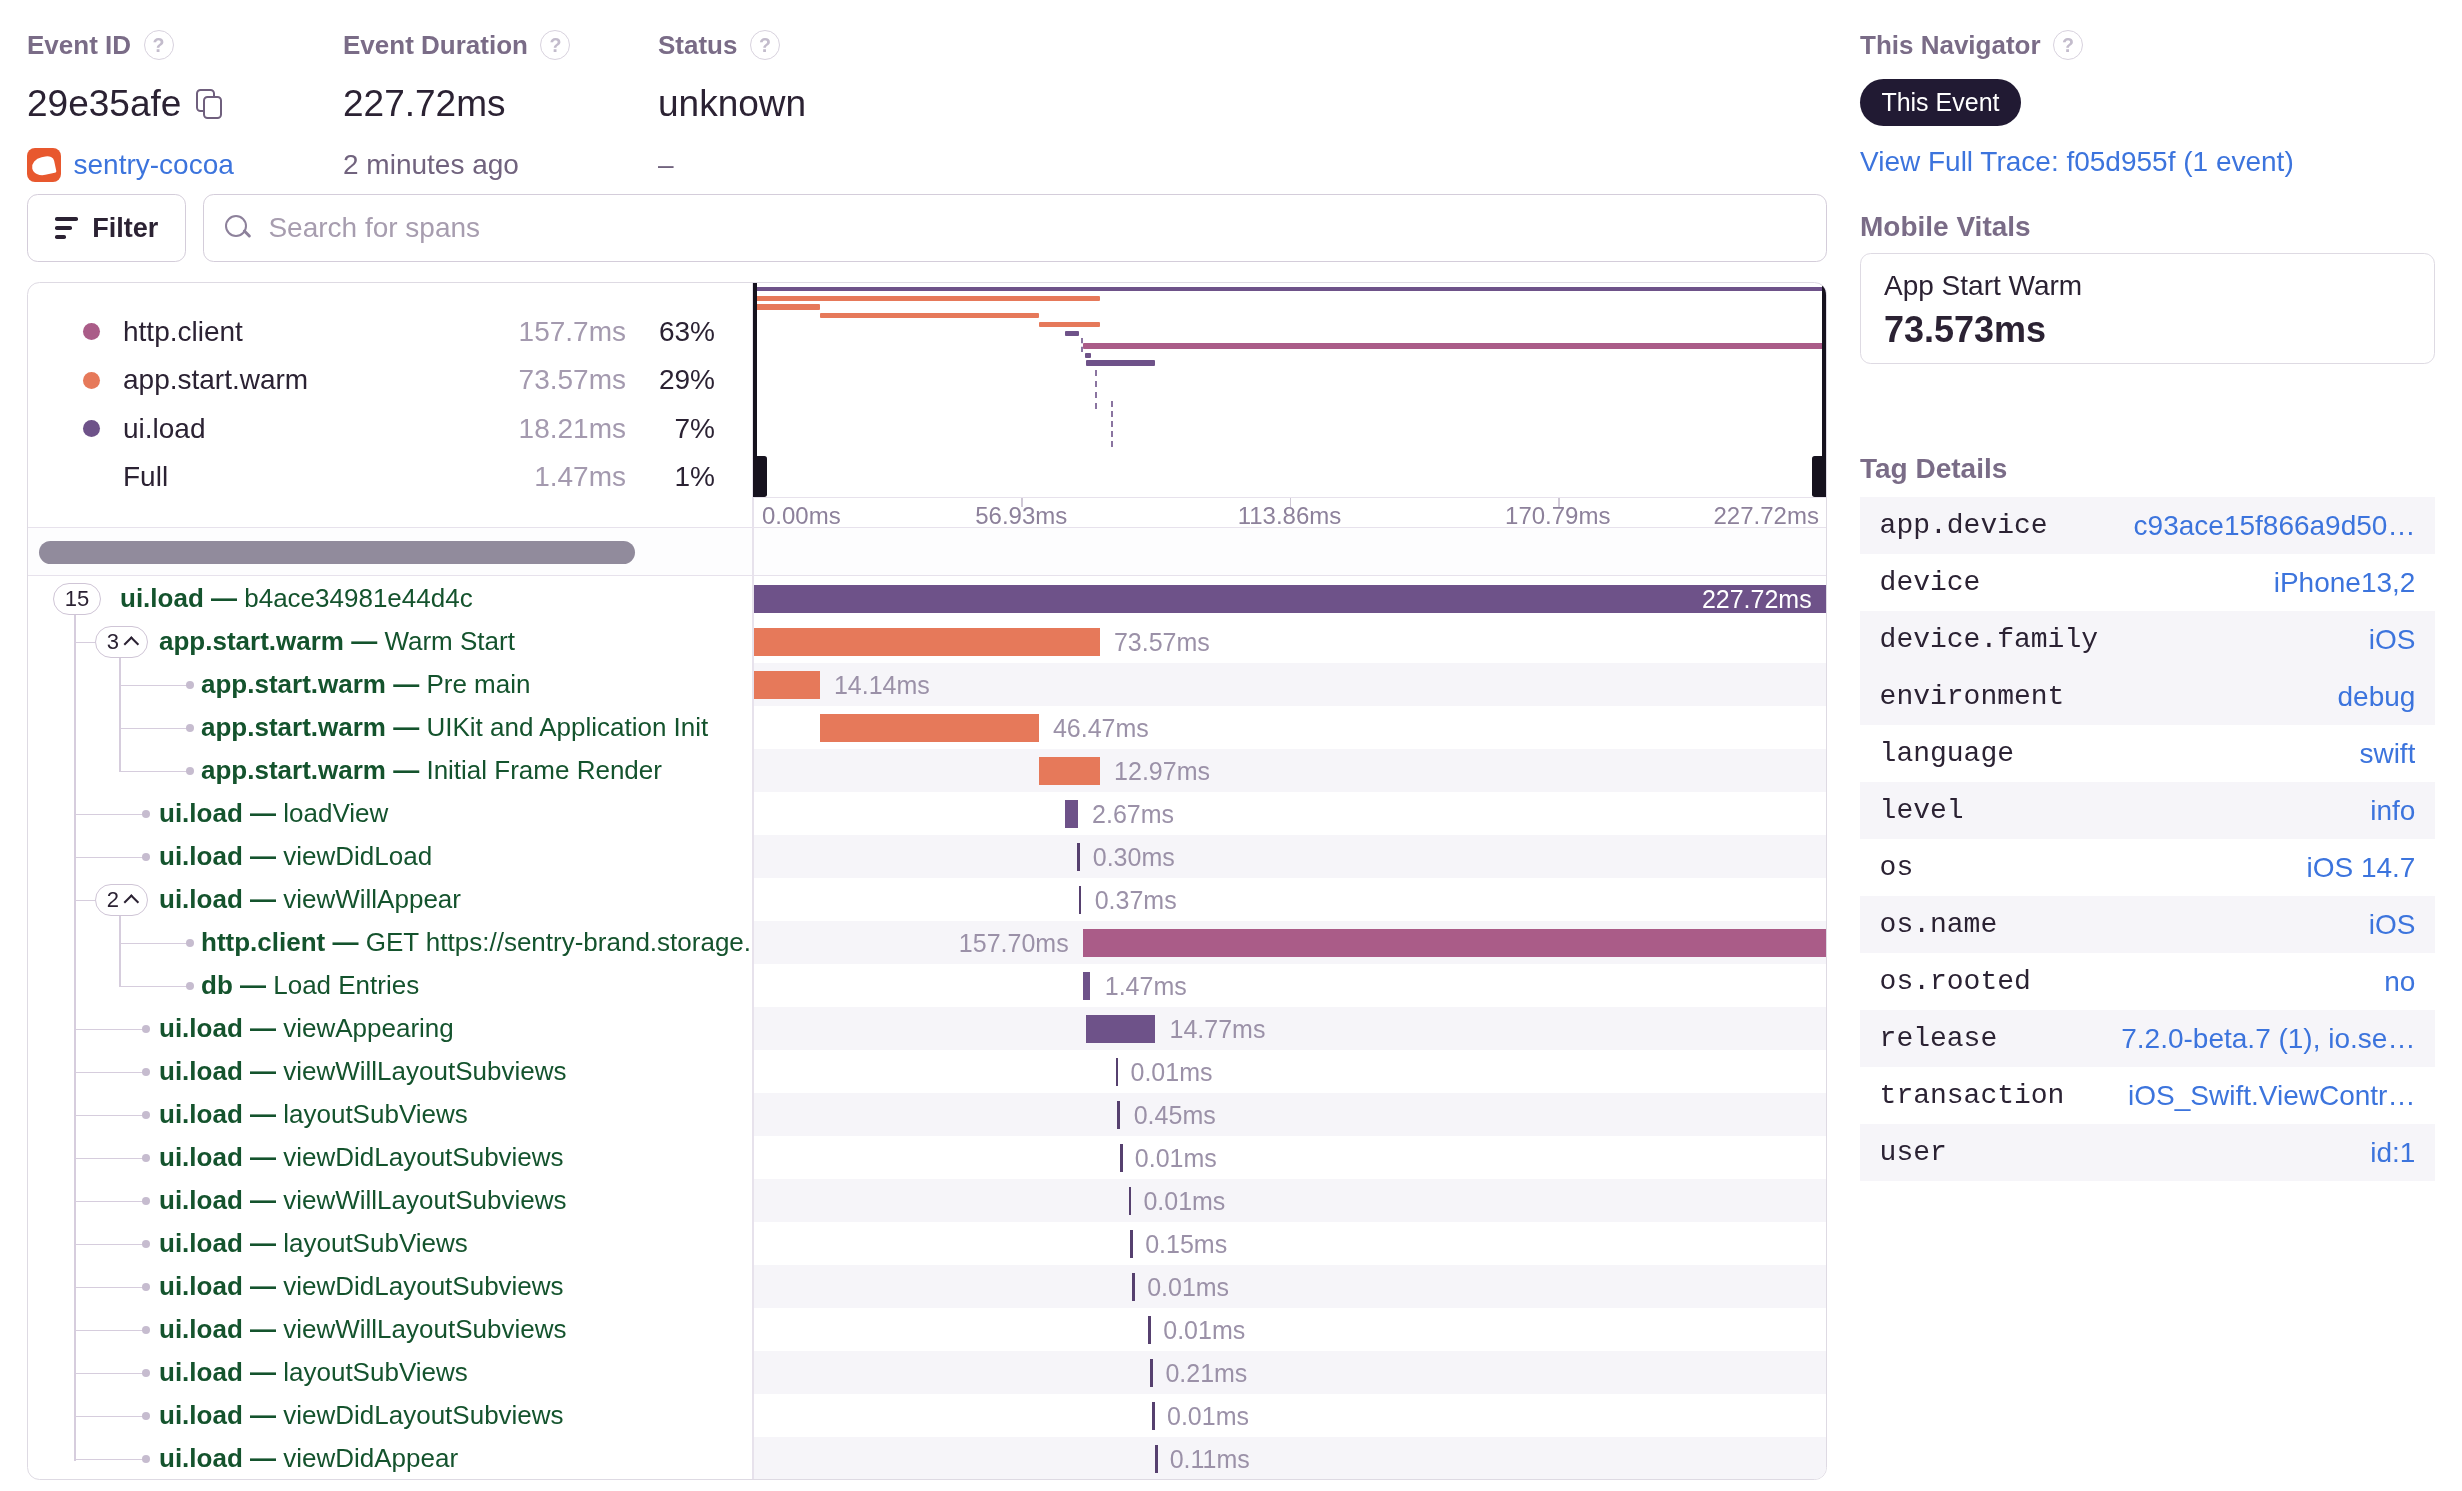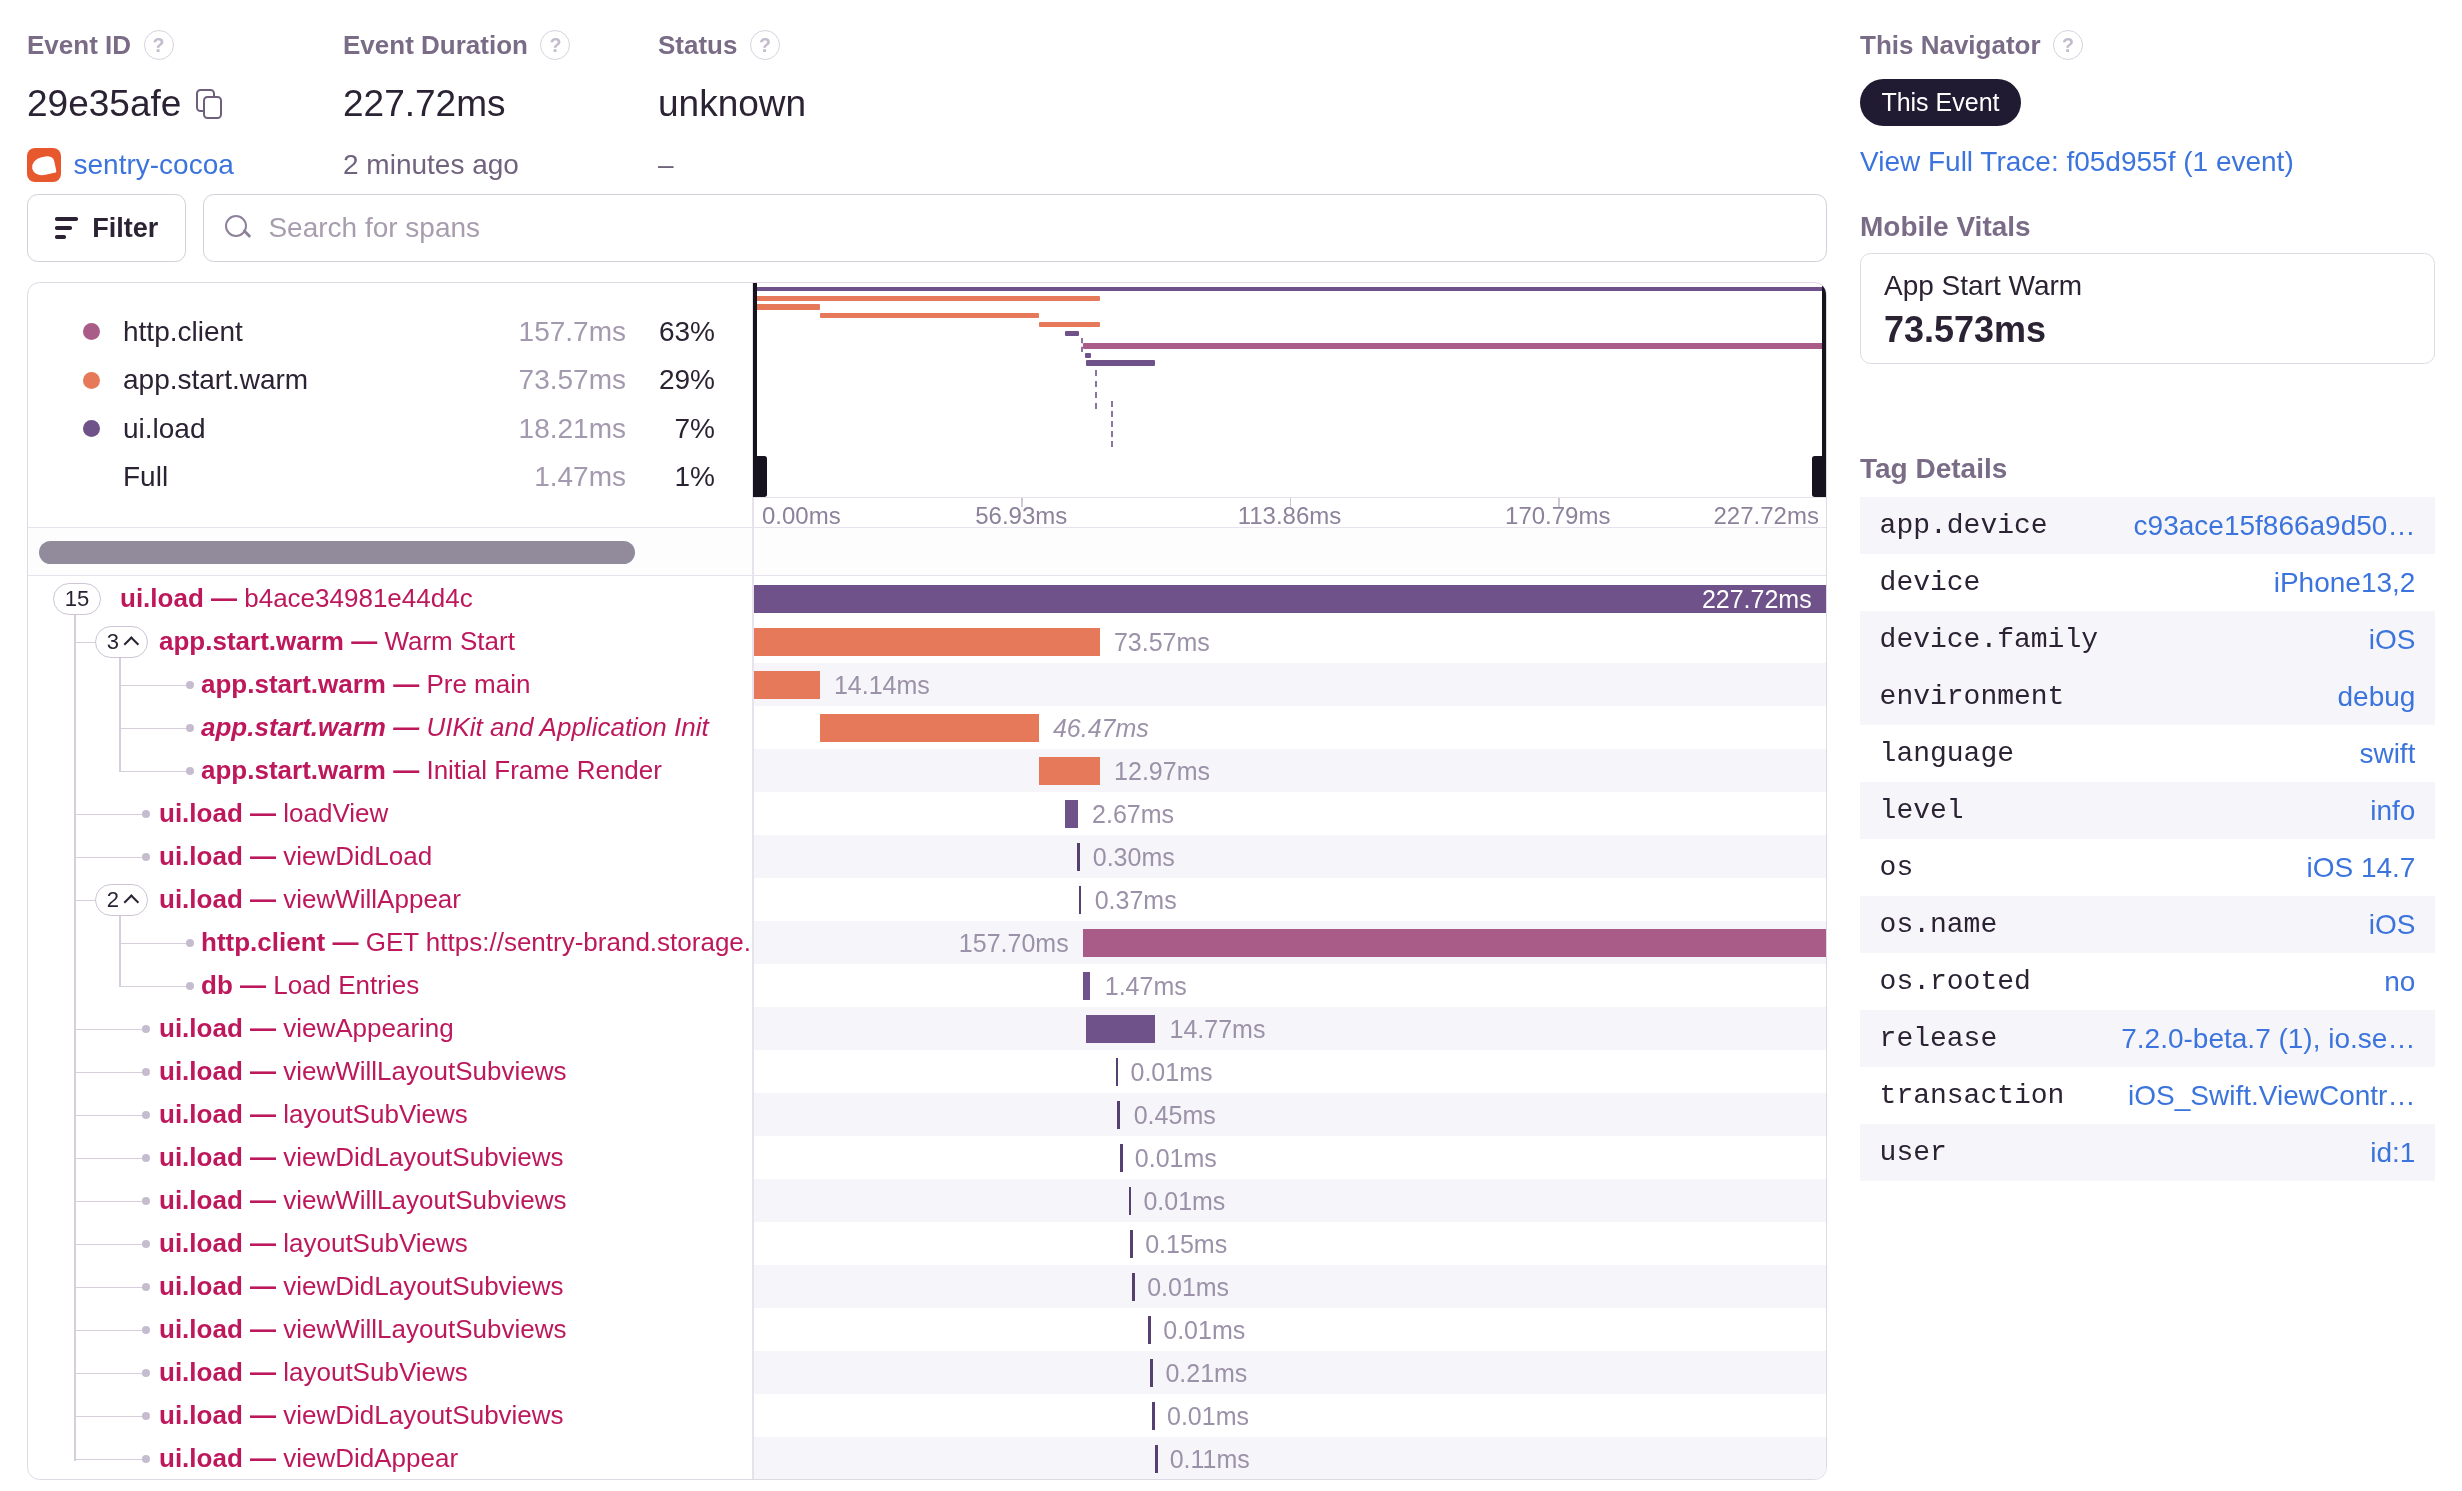--- a/index.html
+++ b/index.html
@@ -64,21 +64,21 @@
   .scrollstrip { position:absolute; left:0; top:244px; right:0; height:49px;
        border-top:1.8px solid #e7e2ec; border-bottom:1.8px solid #e7e2ec; background:#fdfdfe; }
   .scroll-thumb { position:absolute; left:10.7px; top:12.5px; width:596px; height:23px; background:#918b9c; border-radius:11.6px; }
 
   .rows { position:absolute; left:0; top:294px; right:0; bottom:0; }
   .row { position:relative; height:43px; width:100%; }
   .row .tree { position:absolute; left:0; top:0; bottom:0; width:725px; overflow:hidden; white-space:nowrap;
        display:flex; align-items:center; z-index:2; }
   .row .bars { position:absolute; left:725px; top:0; bottom:0; right:0; }
   .row.stripe .bars { background:#f6f5f9; }
-  .tree-text { font-size:26px; color:#be185d; }
+  .tree-text { font-size:26px; color:#14532d; }
   .tree-text b { font-weight:bold; }
   .pill { position:absolute; top:50%; transform:translateY(-50%); height:32px; min-width:46px; padding:0 10.7px;
        border:1.8px solid #cfc5d6; border-radius:16px; background:#fff; display:flex; align-items:center;
        justify-content:center; gap:7.1px; font-size:22px; color:#2b2233; z-index:3; cursor:pointer; }
   .chev { width:10.7px; height:10.7px; border-left:2.7px solid #2b2233; border-top:2.7px solid #2b2233;
        transform:rotate(45deg) translate(1.8px,1.8px); }
   .hline { position:absolute; top:50%; height:1.8px; background:#d6cddd; }
   .cdot { position:absolute; top:50%; transform:translate(-50%,-50%); width:8px; height:8px; border-radius:50%; background:#c6bccf; }
   .trunk { position:absolute; width:1.8px; background:#d6cddd; }
   .bar { position:absolute; top:50%; transform:translateY(-50%); height:28px; min-width:2.7px; }
@@ -266,21 +266,21 @@
           <div class="tree">
             <div class="hline" style="left: 91px; width: 71px;"></div>
             <div class="cdot" style="left: 162px;"></div>
             <div class="tree-text" style="padding-left: 173px;"><b>app.start.warm — </b><span>Pre main</span></div>
           </div>
           <div class="bars">
             <div class="bar" style="left: 0%; width: 6.21%; background: rgb(230, 121, 90);"></div>
             <span class="bar-label" style="left: calc(6.21% + 14.3px);">14.14ms</span>
           </div>
         </div>
-        <div class="row" style="height: 43px; font-style: italic;">
+        <div class="row" style="height: 43px;">
           <div class="tree">
             <div class="hline" style="left: 91px; width: 71px;"></div>
             <div class="cdot" style="left: 162px;"></div>
             <div class="tree-text" style="padding-left: 173px;"><b>app.start.warm — </b><span>UIKit and Application Init</span></div>
           </div>
           <div class="bars">
             <div class="bar" style="left: 6.21%; width: 20.41%; background: rgb(230, 121, 90);"></div>
             <span class="bar-label" style="left: calc(26.62% + 14.3px);">46.47ms</span>
           </div>
         </div>

